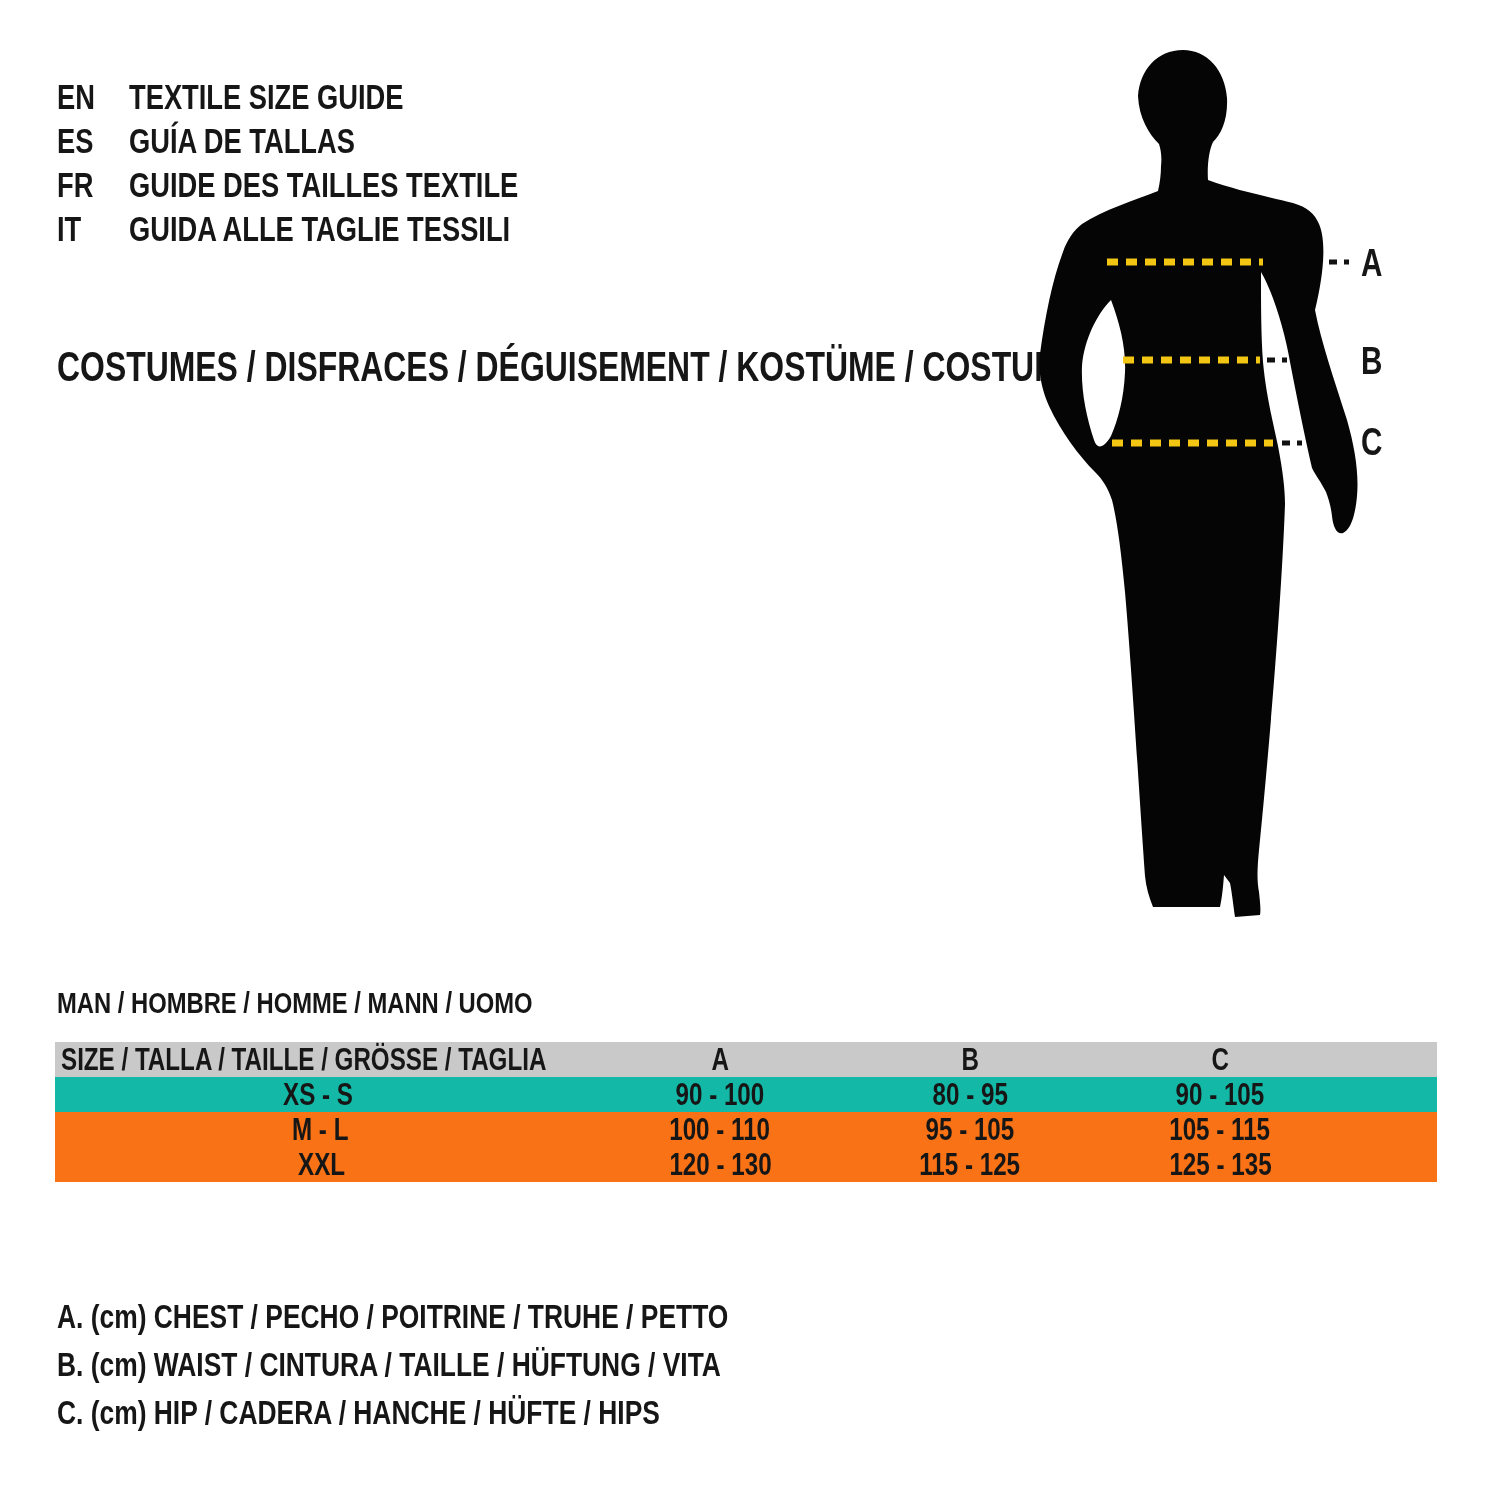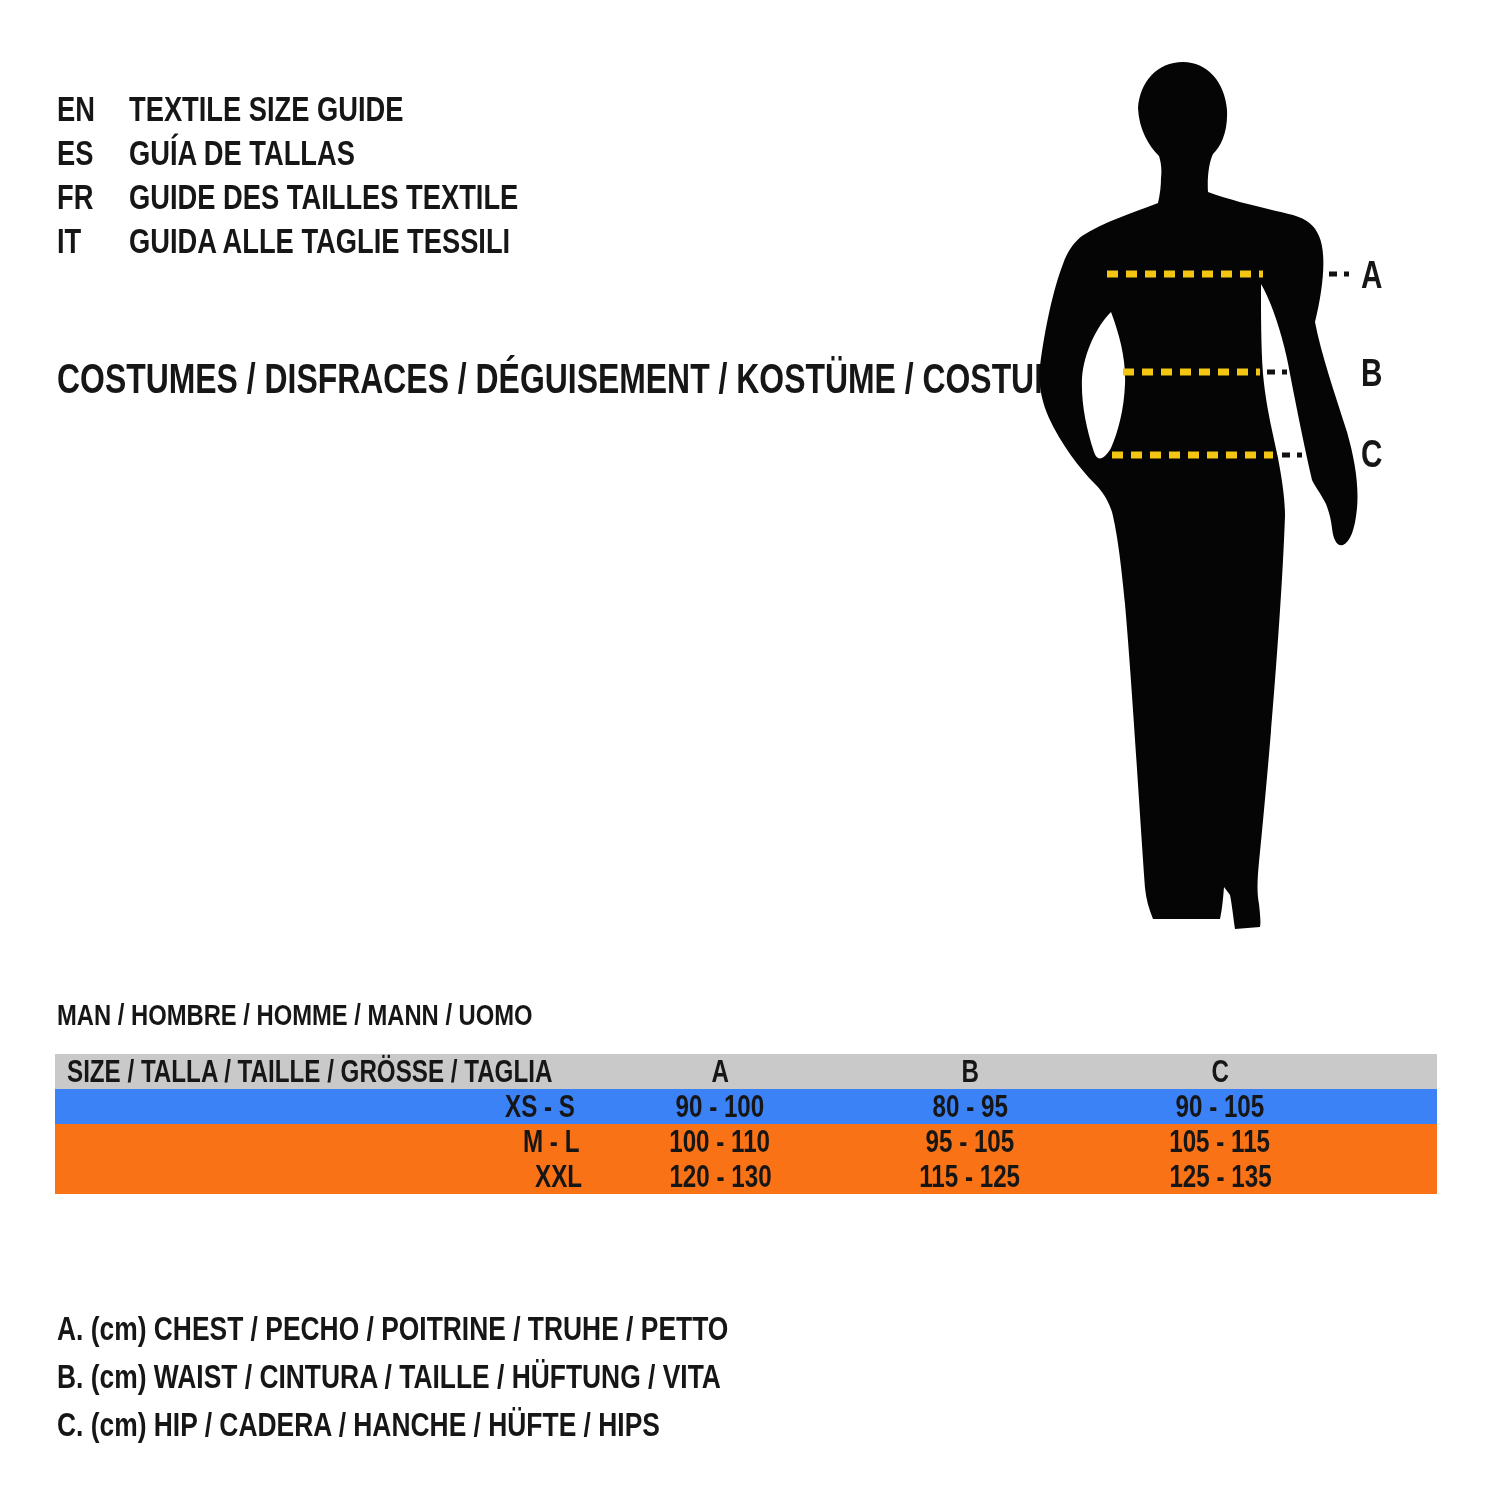--- a/index.html
+++ b/index.html
@@ -1,39 +1,39 @@
 <!DOCTYPE html>
 <html><head>
 <meta charset="utf-8">
 <style>
   html,body{margin:0;padding:0;background:#ffffff;}
   body{width:1500px;height:1500px;position:relative;overflow:hidden;
        font-family:"Liberation Sans", sans-serif;color:#161616;}
-  .abs{position:absolute;margin-top:12px;}
+  .abs{position:absolute;}
   
   .cond{display:inline-block;transform:scaleX(0.78);transform-origin:0 50%;white-space:nowrap;font-weight:700;}
   .condc{display:inline-block;transform:scaleX(0.78);transform-origin:50% 50%;white-space:nowrap;font-weight:700;}
 
   .lang-block{left:57px;top:75px;}
   .lang-row{display:flex;height:44px;align-items:center;font-size:35px;}
   .lang-code{width:72px;flex:0 0 72px;}
 
   .costumes{left:57px;top:344px;height:46px;font-size:42px;display:flex;align-items:center;}
 
   .figure-wrap{left:1005px;top:30px;width:390px;height:920px;}
   .measure-label{width:44px;height:40px;font-size:38px;font-weight:700;line-height:40px;text-align:center;}
 
   .man-heading{left:57px;top:984px;height:38px;font-size:29px;display:flex;align-items:center;}
 
   .size-table{left:55px;top:1042px;width:1382px;}
   .trow{display:grid;grid-template-columns:540px 250px 250px 250px 1fr;align-items:center;height:35px;font-size:31px;}
-  .trow .cell-label{padding-left:12px;text-align:right;}
+  .trow .cell-label{padding-left:6px;text-align:center;}
   .trow .cell-val{text-align:center;}
   .thead{background:#c9c9c9;}
-  .r-even{background:#3b82f6;}
+  .r-even{background:#14b8a6;}
   .r-odd{background:#f97316;}
 
   .legend-block{left:57px;top:1288px;}
   .legend-row{height:48px;display:flex;align-items:flex-end;font-size:33px;}
 </style>
 </head>
 <body>
 
 <div class="abs lang-block">
   <div class="lang-row">

